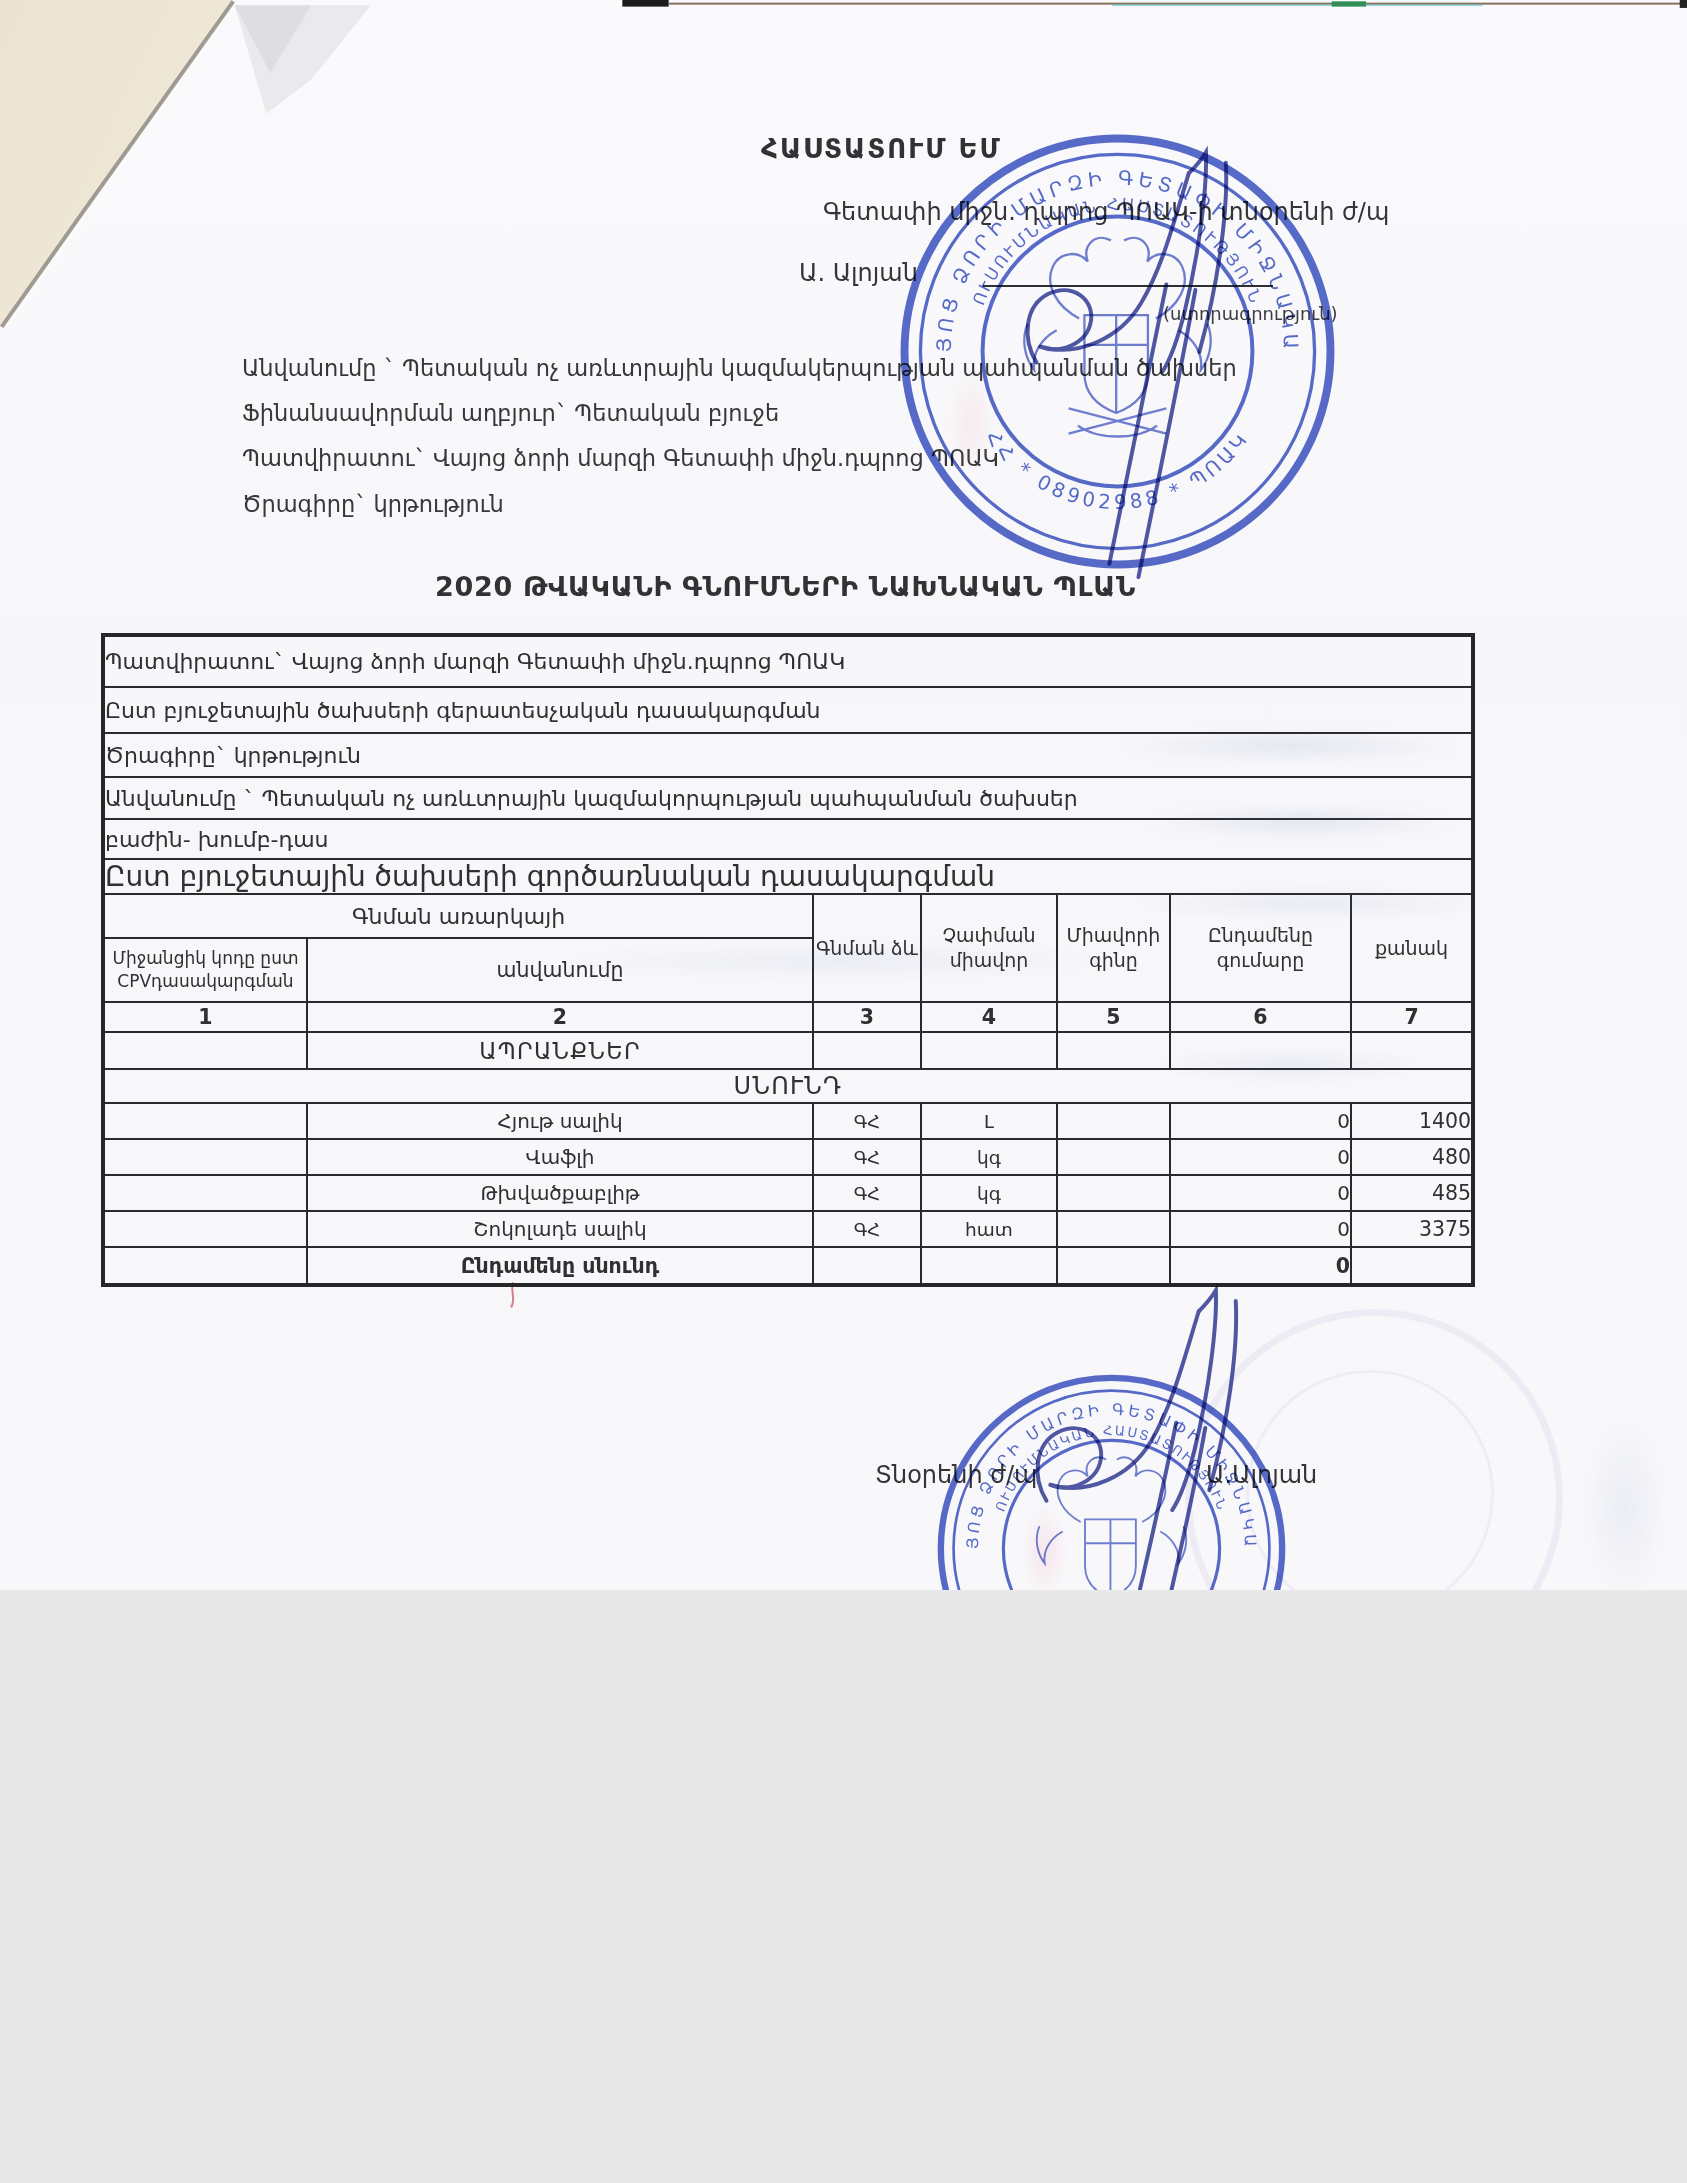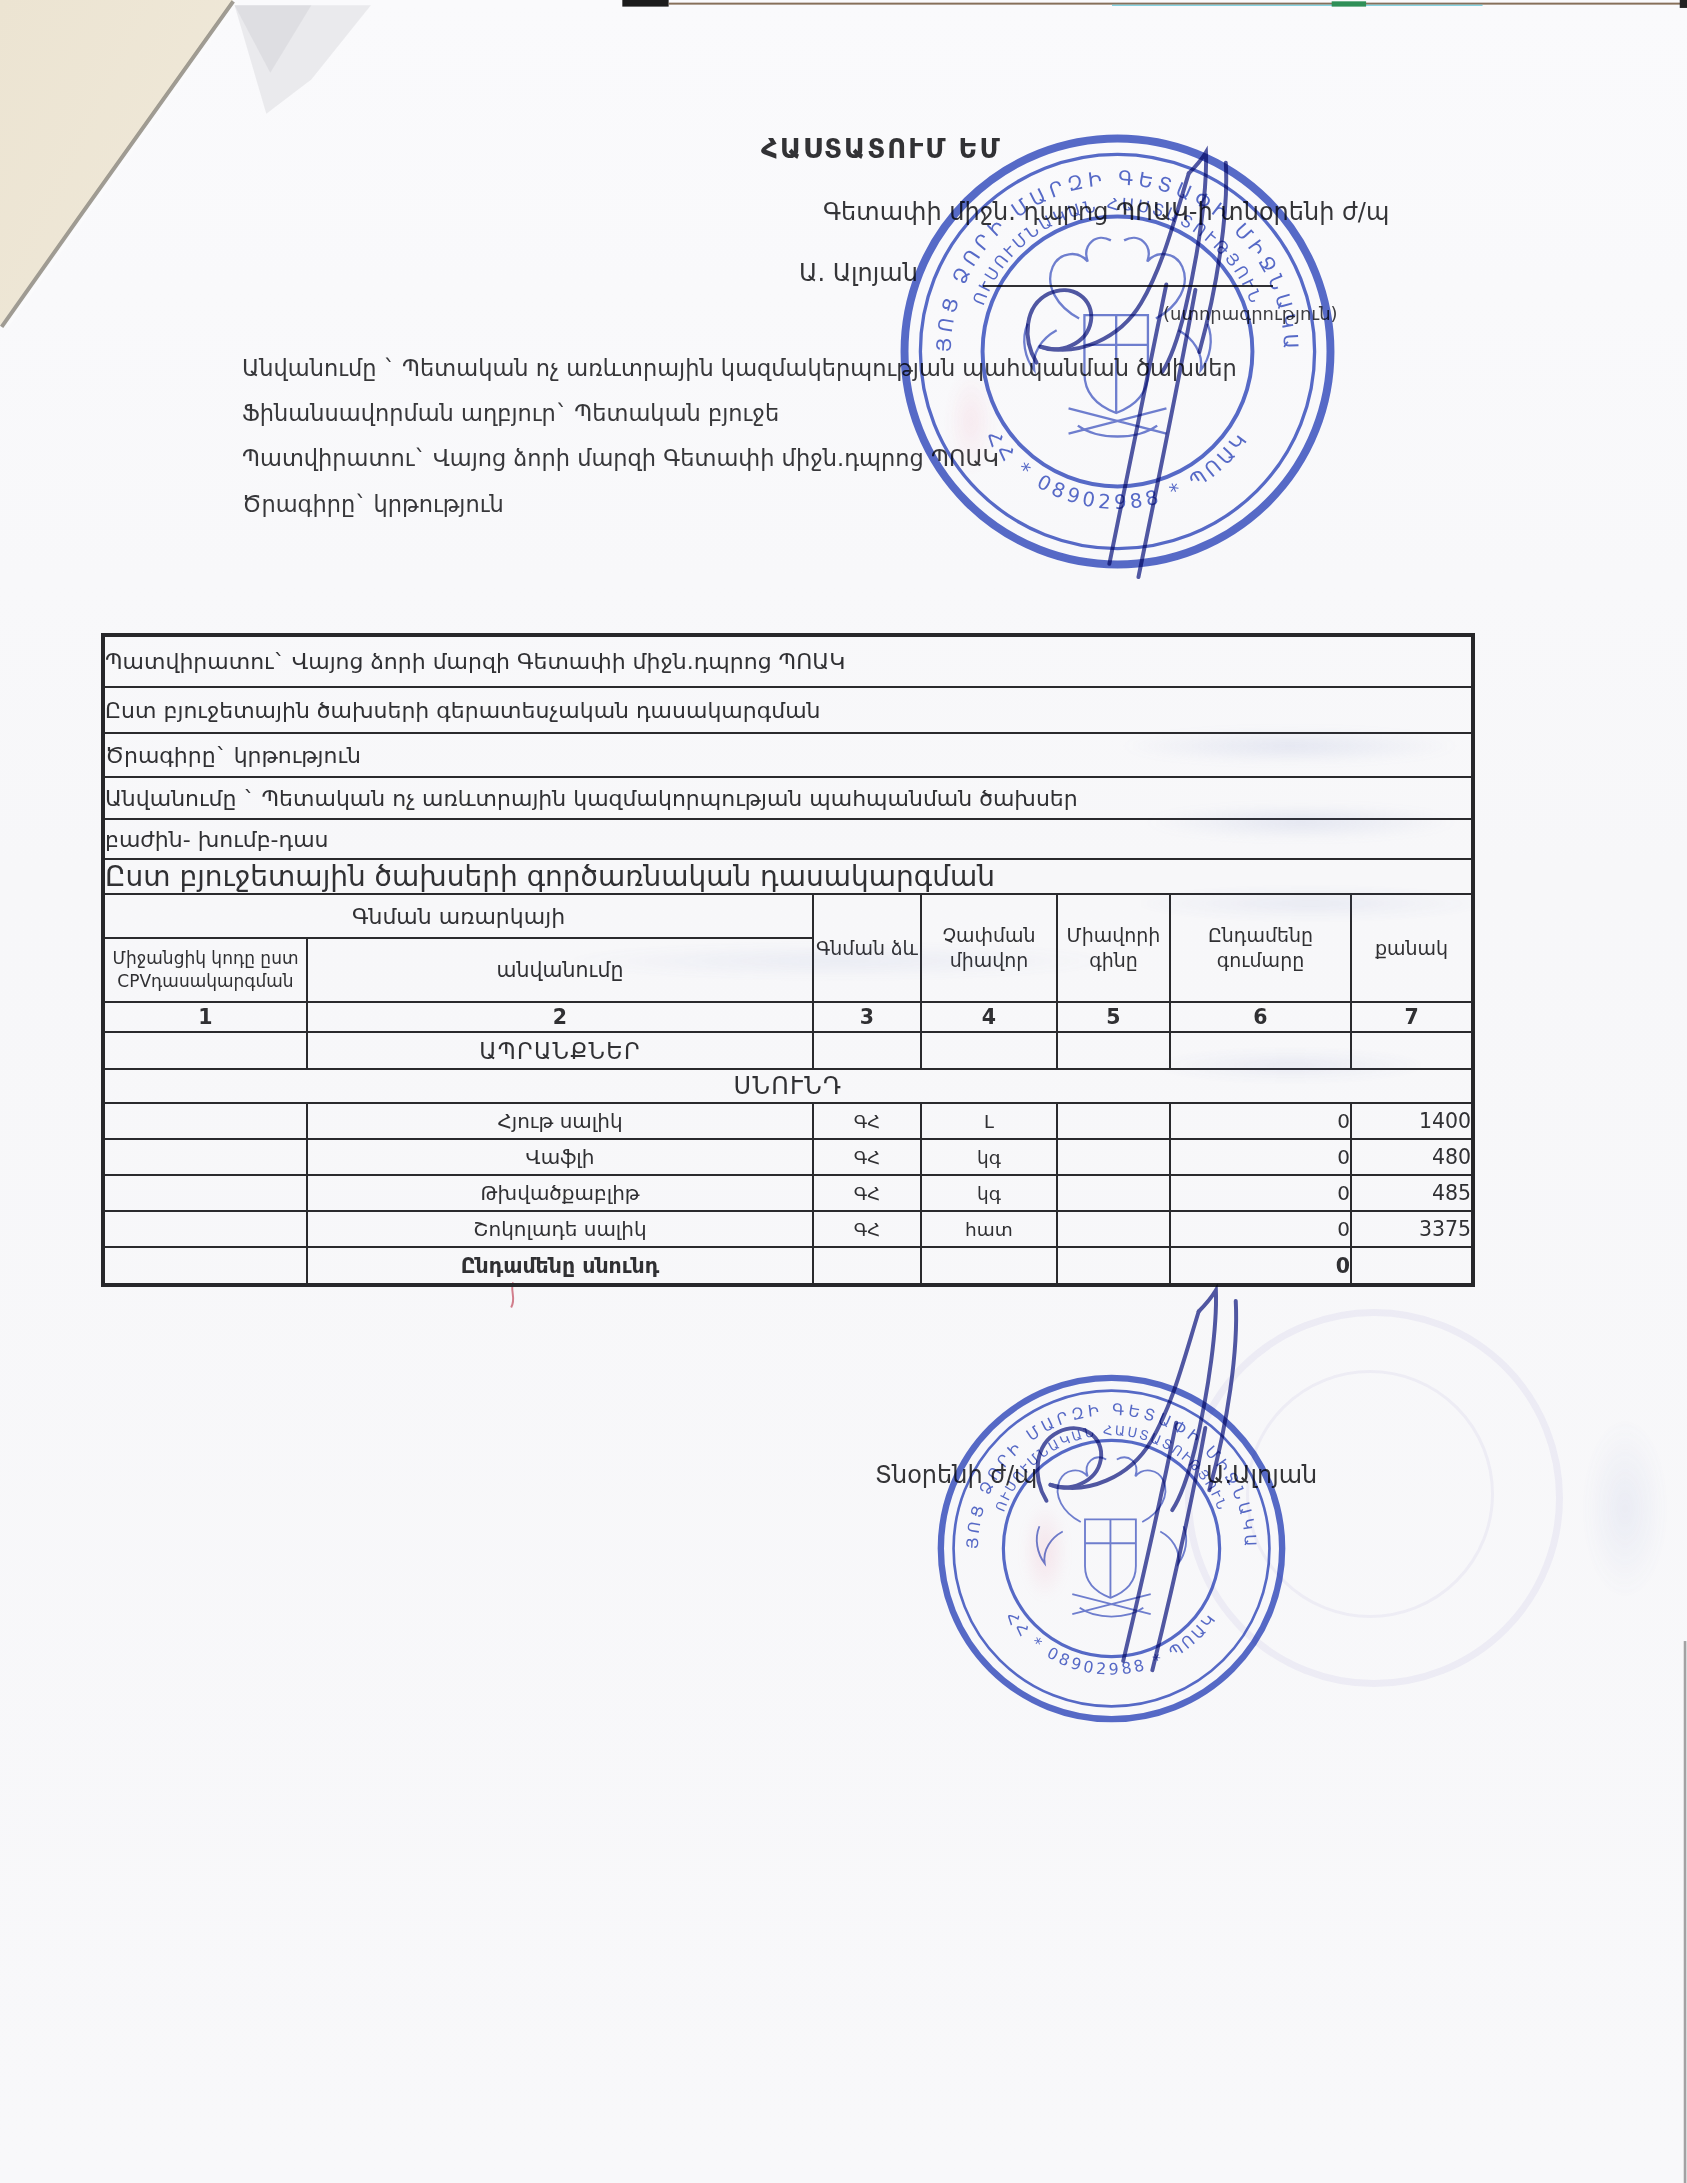--- a/index.html
+++ b/index.html
@@ -1,17 +1,17 @@
 <!DOCTYPE html>
 <html style="font-size:10.6px"><head>
 <meta charset="utf-8">
 <style>
   html,body{margin:0;padding:0;background:#e8e8e8;}
   .scan{
-    position:relative;width:1688px;height:2183px;overflow:hidden;
+    position:relative;width:1688px;height:1590px;overflow:hidden;
     background:linear-gradient(180deg,#fafafc 0%,#f7f7f9 40%,#f8f8fa 100%);
     font-family:"DejaVu Sans", sans-serif;color:#39393c;
   }
   .abs{position:absolute;white-space:nowrap;}
   
   .corner-bg{position:absolute;left:0;top:0;width:371px;height:344px;
     clip-path:polygon(0 0,233px 0,0 326px);
     background:linear-gradient(115deg,#ece4d2 0%,#efe8d8 60%,#f2ecdd 100%);z-index:2;}
   .artifact-layer{position:absolute;left:0;top:0;z-index:3;pointer-events:none;}
   
@@ -87,20 +87,21 @@
   <div class="abs t-approve2">Գետափի  միջն. դպրոց ՊՈԱԿ-ի տնօրենի ժ/պ</div>
   <div class="abs t-name">Ա.  Ալոյան</div>
   <div class="abs sig-line"></div>
   <div class="abs t-sigcap">(ստորագրություն)</div>
 
   <div class="abs info-line il0">Անվանումը ` Պետական ոչ առևտրային կազմակերպության պահպանման ծախսեր</div>
   <div class="abs info-line il1">Ֆինանսավորման աղբյուր` Պետական բյուջե</div>
   <div class="abs info-line il2">Պատվիրատու`  Վայոց ձորի մարզի  Գետափի միջն.դպրոց  ՊՈԱԿ</div>
   <div class="abs info-line il3">Ծրագիրը` կրթություն</div>
 
+  <div class="abs t-title">2020 ԹՎԱԿԱՆԻ ԳՆՈՒՄՆԵՐԻ ՆԱԽՆԱԿԱՆ ՊԼԱՆ</div>
 
   <table class="doc">
     <colgroup>
       <col style="width:204px">
         <col style="width:506px">
         <col style="width:108px">
       <col style="width:136px">
         <col style="width:113px">
         <col style="width:181px">
         <col style="width:122px">

